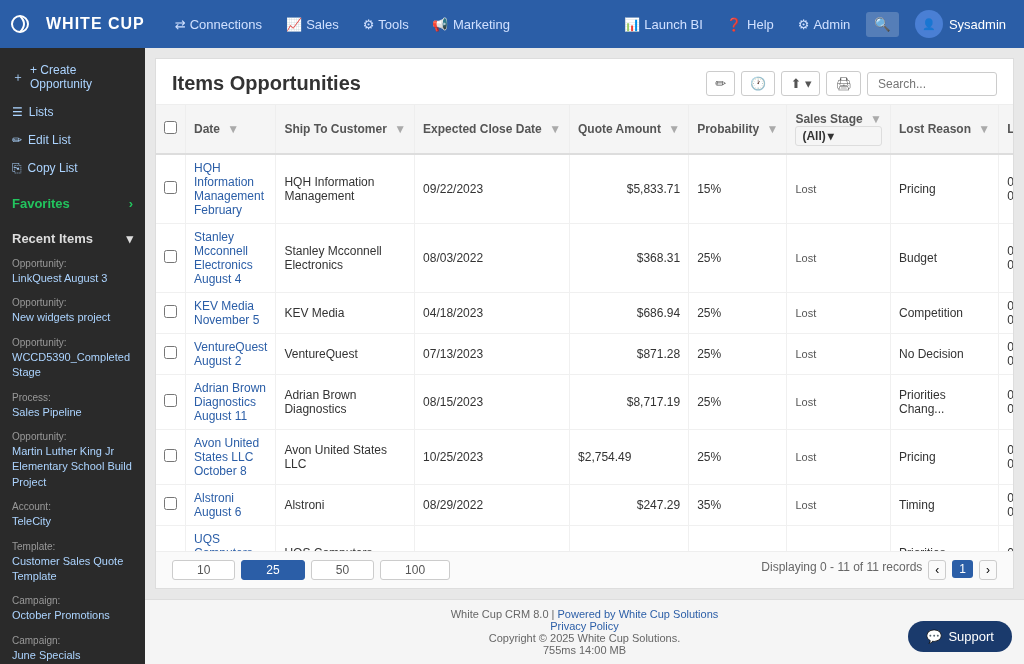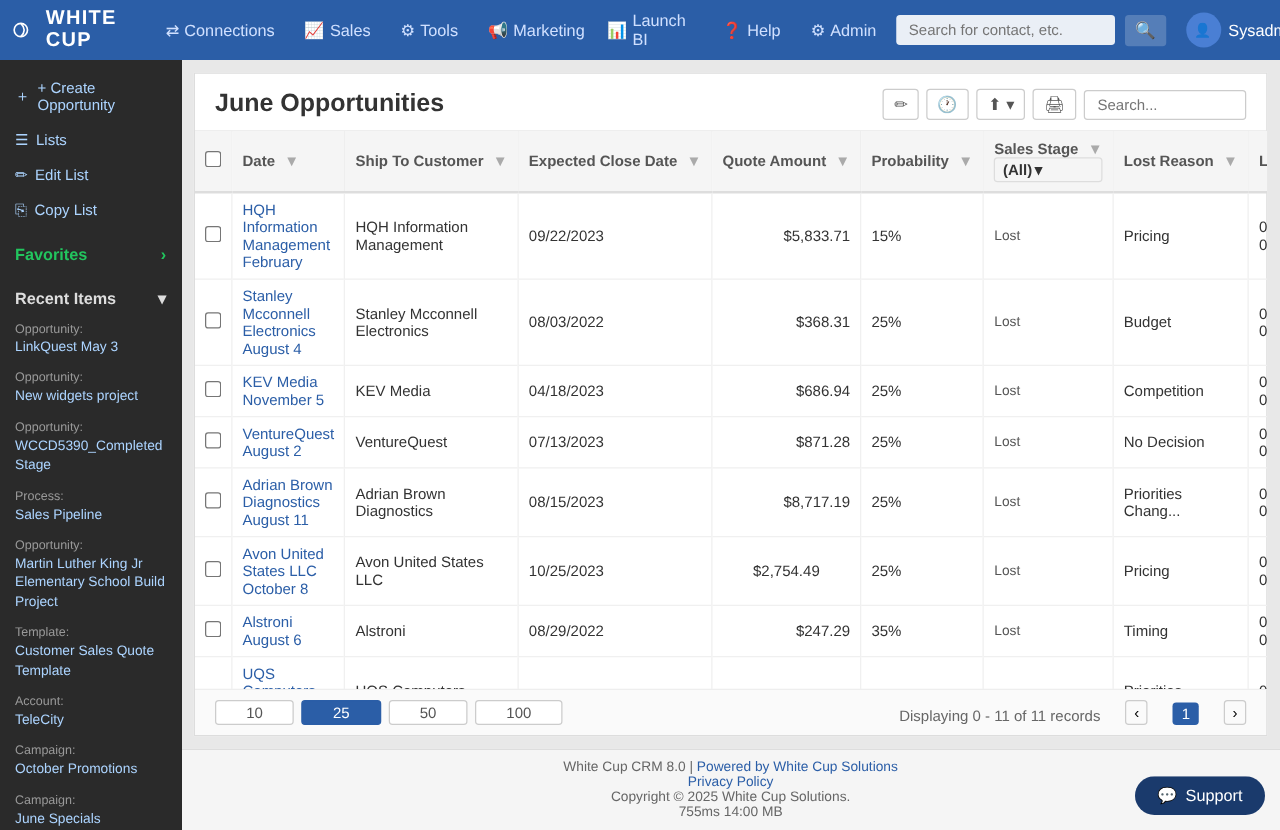--- a/index.html
+++ b/index.html
@@ -298,22 +298,22 @@
     }
     .page-size-btn.active {
       background: #2b5ea7;
       color: #fff;
       border-color: #2b5ea7;
     }
     .page-info {
       font-size: 12px;
       color: #666;
       display: flex;
-      align-items: flex-end;
-      gap: 20px;
+      align-items: flex-start;
+      gap: 6px;
     }
     .page-nav-btn {
       background: none;
       border: 1px solid #ccc;
       padding: 2px 6px;
       cursor: pointer;
       border-radius: 3px;
       font-size: 12px;
     }
     .page-num {
@@ -387,21 +387,20 @@
       <span>Launch BI</span>
     </div>
     <div class="nav-right-item">
       <span>❓</span>
       <span>Help</span>
     </div>
     <div class="nav-right-item">
       <span>⚙</span>
       <span>Admin</span>
     </div>
-    <input class="nav-search" type="text" placeholder="Search for contact, etc." style="">
     <button class="search-btn">🔍</button>
     <div class="user-area">
       <div class="user-avatar">👤</div>
       <span>Sysadmin</span>
 
     </div>
   </div>
 </nav>
 
 <div class="main-layout">
@@ -429,62 +428,62 @@
       <span>›</span>
     </div>
     <div class="sidebar-divider"></div>
     <div class="recent-header">
       <span>Recent Items</span>
       <span>▾</span>
     </div>
 
     <div class="recent-item">
       <div class="recent-item-label">Opportunity:</div>
-      <div class="recent-item-value">LinkQuest May 3</div>
+      <div class="recent-item-value">LinkQuest August 3</div>
     </div>
     <div class="recent-item">
       <div class="recent-item-label">Opportunity:</div>
       <div class="recent-item-value">New widgets project</div>
     </div>
     <div class="recent-item">
       <div class="recent-item-label">Opportunity:</div>
       <div class="recent-item-value">WCCD5390_Completed Stage</div>
     </div>
     <div class="recent-item">
       <div class="recent-item-label">Process:</div>
       <div class="recent-item-value">Sales Pipeline</div>
     </div>
     <div class="recent-item">
       <div class="recent-item-label">Opportunity:</div>
       <div class="recent-item-value">Martin Luther King Jr Elementary School Build Project</div>
     </div>
     <div class="recent-item">
+      <div class="recent-item-label">Account:</div>
+      <div class="recent-item-value">TeleCity</div>
+    </div>
+    <div class="recent-item">
       <div class="recent-item-label">Template:</div>
       <div class="recent-item-value">Customer Sales Quote Template</div>
     </div>
     <div class="recent-item">
-      <div class="recent-item-label">Account:</div>
-      <div class="recent-item-value">TeleCity</div>
-    </div>
-    <div class="recent-item">
       <div class="recent-item-label">Campaign:</div>
       <div class="recent-item-value">October Promotions</div>
     </div>
     <div class="recent-item">
       <div class="recent-item-label">Campaign:</div>
       <div class="recent-item-value">June Specials</div>
     </div>
 
   </aside>
 
   <div class="content">
     <div class="content-inner">
 
       <div class="content-header">
-        <h1 class="content-title">June Opportunities</h1>
+        <h1 class="content-title">Items Opportunities</h1>
         <div class="header-actions">
           <button class="header-btn">✏</button>
           <button class="header-btn">🕐</button>
           <button class="header-btn">⬆ ▾</button>
           <button class="header-btn">🖨</button>
           <input class="header-search" type="text" placeholder="Search..." style="">
         </div>
       </div>
 
       <div class="table-container">
@@ -610,21 +609,21 @@
     </tr>
               <tr>
       <td class="checkbox-cell">
         <input type="checkbox" style="">
       </td>
       <td class="link-cell">
         <a href="#">Avon United States LLC October 8</a>
       </td>
       <td>Avon United States LLC</td>
       <td>10/25/2023</td>
-      <td style="text-align:center;">$2,754.49</td>
+      <td style="text-align:left;">$2,754.49</td>
       <td>25%</td>
       <td class="sales-stage-badge">Lost</td>
       <td>Pricing</td>
       <td>01/28/2025 01:52 PM</td>
     </tr>
               <tr>
       <td class="checkbox-cell">
         <input type="checkbox" style="">
       </td>
       <td class="link-cell">

